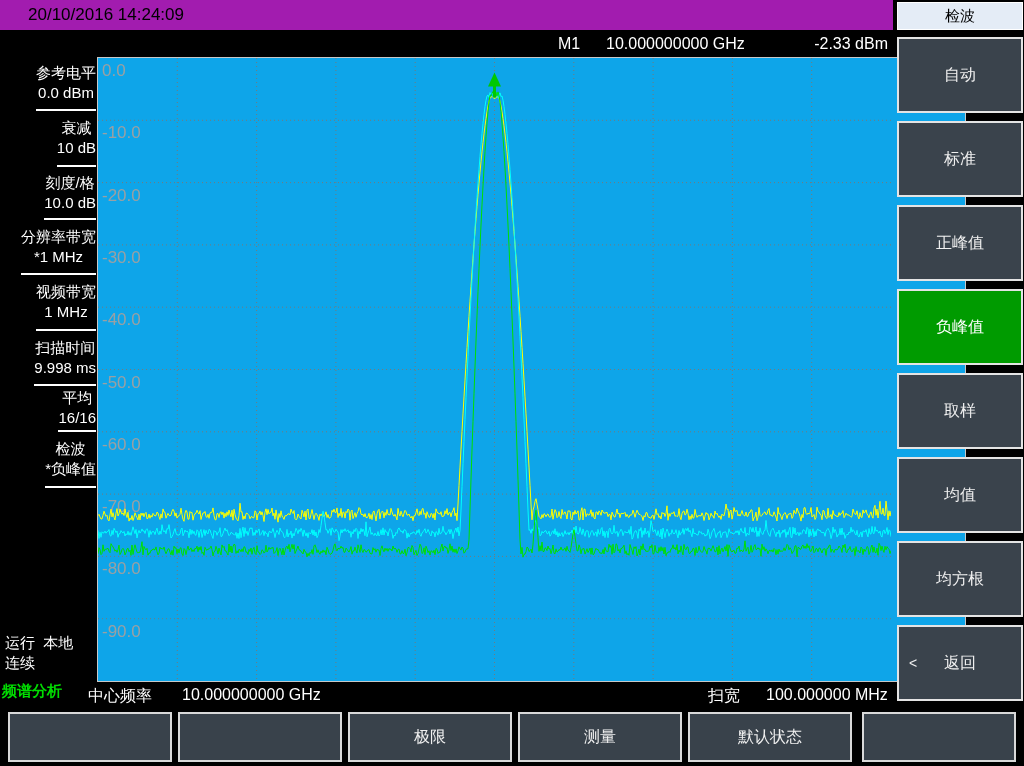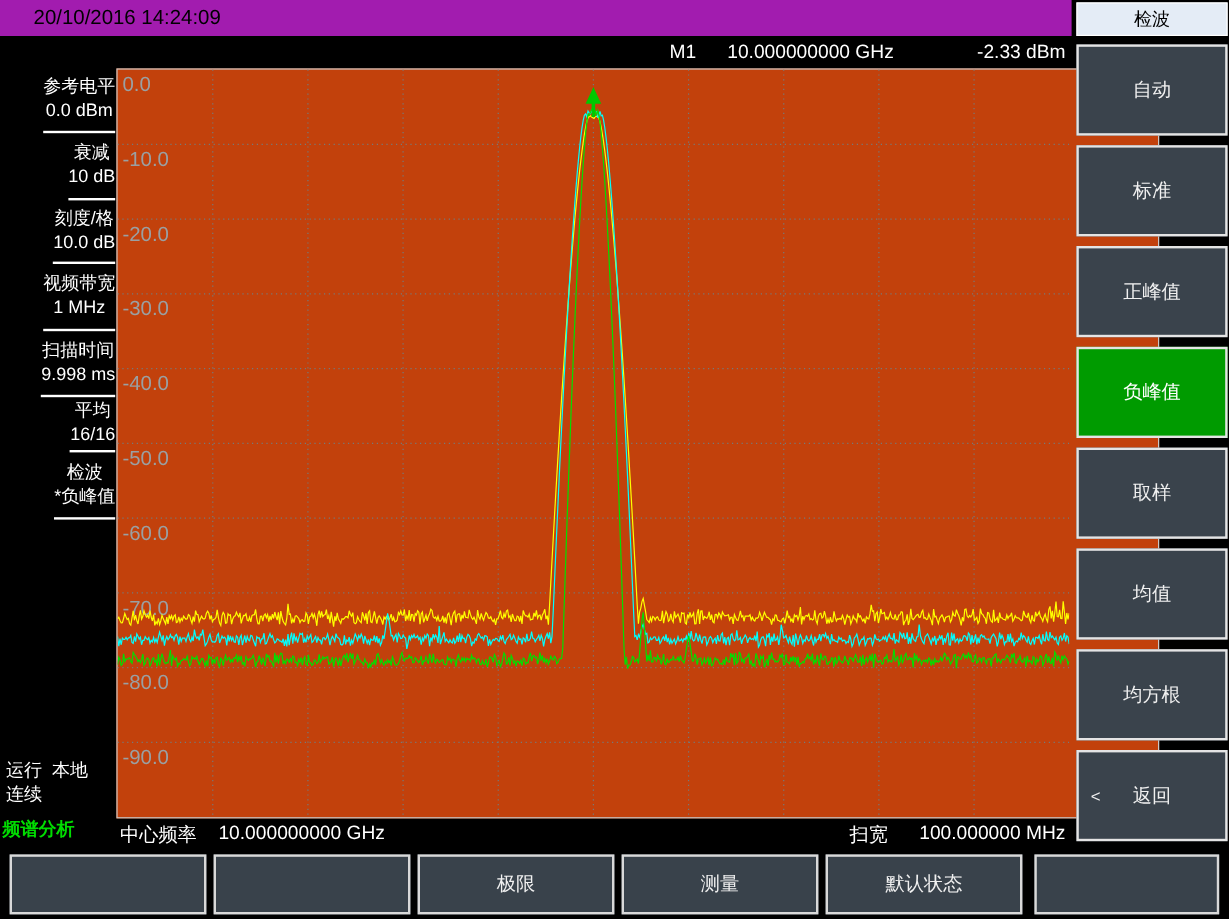--- a/index.html
+++ b/index.html
@@ -17,28 +17,28 @@
   #mkr-amp{left:760px;width:128px;text-align:right;}
 
   
   #leftpanel{position:absolute;left:0;top:57px;width:96px;height:571px;display:flex;flex-direction:column;align-items:flex-end;}
   .lp-item{border-bottom:2px solid #fff;display:flex;flex-direction:column;justify-content:center;
            align-items:center;color:#fff;font-size:15px;line-height:20px;text-align:center;}
   #runstate{position:absolute;left:5px;top:633px;color:#fff;font-size:15px;line-height:20px;white-space:pre;}
   #modelabel{position:absolute;left:2px;top:682px;font-size:15px;font-weight:bold;}
 
   
-  #plot{position:absolute;left:97px;top:57px;width:869px;height:625px;border:1px solid #c8c8c8;background:#c2410c;}
+  #plot{position:absolute;left:97px;top:57px;width:869px;height:625px;border:1px solid #c8c8c8;background:#0ea5e9;}
   #plot svg{display:block;}
   .grid{stroke:#767a7a;stroke-width:1;stroke-dasharray:1 3;}
   .ticklabel{fill:#9aa0a3;font-size:17px;}
 
   
   .fbar{position:absolute;top:686px;color:#fff;font-size:16px;}
-  #cf-label{left:100px;}  #cf-value{left:182px;}
+  #cf-label{left:88px;}  #cf-value{left:182px;}
   #span-label{left:708px;} #span-value{left:766px;}
 
   
   .bbtn{position:absolute;top:712px;height:50px;background:#39424b;border:2px solid #d9d9d9;
         color:#f0f0f0;font-size:16px;display:flex;align-items:center;justify-content:center;}
 
   
   #rp-header{position:absolute;left:897px;top:2px;width:126px;height:28px;background:#e4ecf6;
              border:1px solid #fff;color:#000;font-size:15px;display:flex;align-items:center;justify-content:center;}
   .skey{position:absolute;left:897px;width:126px;height:76px;background:#3a434c;border:2px solid #e4e4e4;
@@ -64,20 +64,24 @@
       <div>参考电平</div>
       <div>0.0 dBm</div>
     </div>
     <div class="lp-item" style="height:56px">
       <div>衰减</div>
       <div>10 dB</div>
     </div>
     <div class="lp-item" style="height:53px">
       <div>刻度/格</div>
       <div>10.0 dB</div>
+    </div>
+    <div class="lp-item" style="height:55px">
+      <div>分辨率带宽</div>
+      <div>*1 MHz</div>
     </div>
     <div class="lp-item" style="height:56px">
       <div>视频带宽</div>
       <div>1 MHz</div>
     </div>
     <div class="lp-item" style="height:55px">
       <div>扫描时间</div>
       <div>9.998 ms</div>
     </div>
     <div class="lp-item" style="height:46px">

